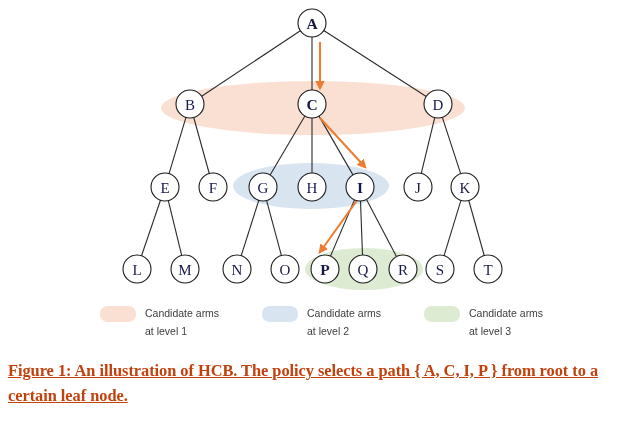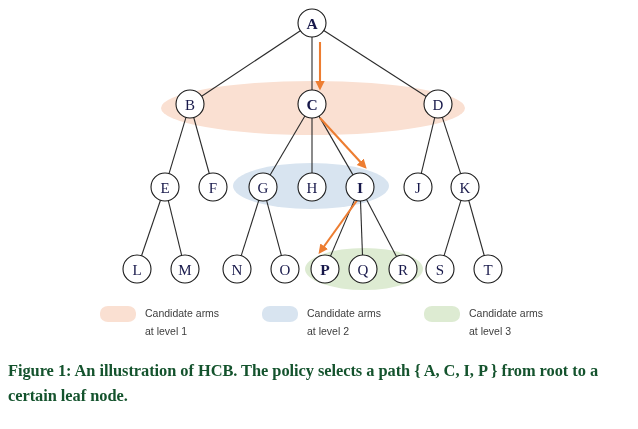--- a/index.html
+++ b/index.html
@@ -42,22 +42,23 @@
     white-space:pre-line;
   }
 
   
   #caption{
     position:absolute;left:8px;top:358px;width:622px;
     font-family:"Liberation Serif", serif;
     font-weight:bold;
     font-size:16.4px;
     line-height:25px;
-    color:#14532d;
+    color:#c2410c;
     letter-spacing:-0.05px;
+    text-decoration:underline;
   }
 </style>
 </head>
 <body>
 
 <div id="figure-root">
 
   <svg id="tree-svg" viewBox="0 0 638 300">
     <defs>
       <marker id="arrowhead" markerWidth="5.2" markerHeight="5.2" refX="3.4" refY="2.6" orient="auto" markerUnits="strokeWidth">

